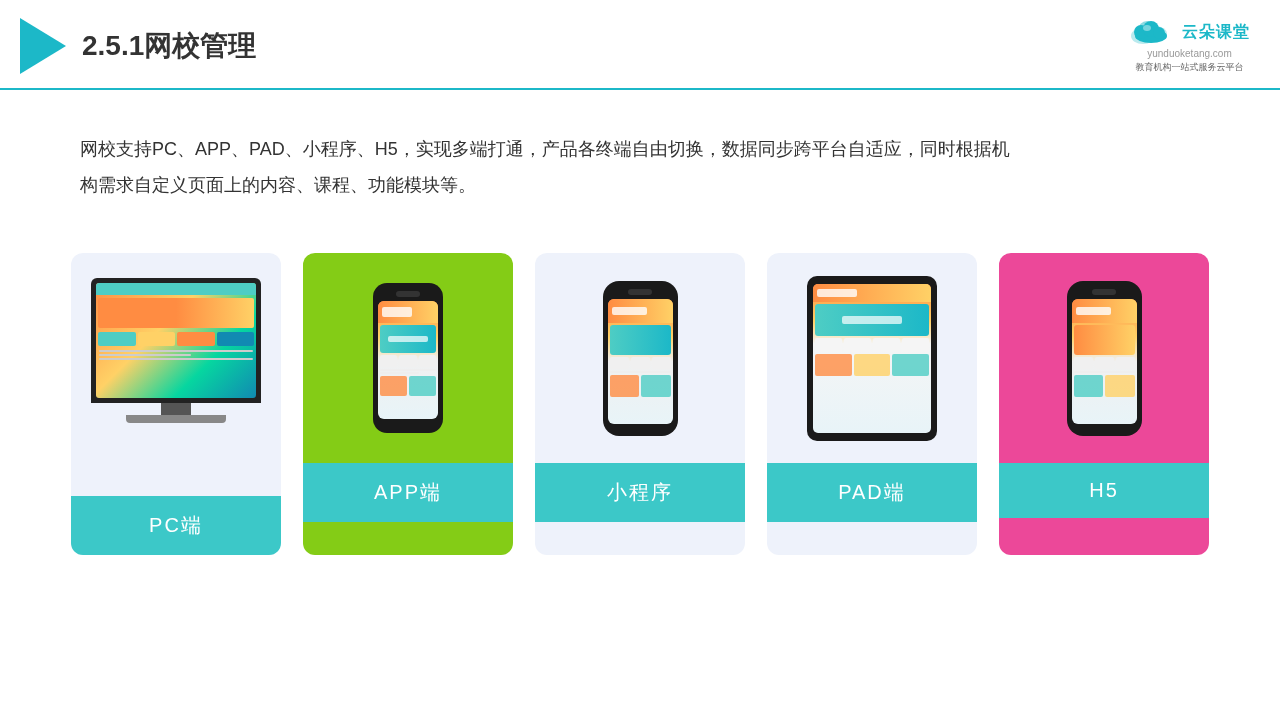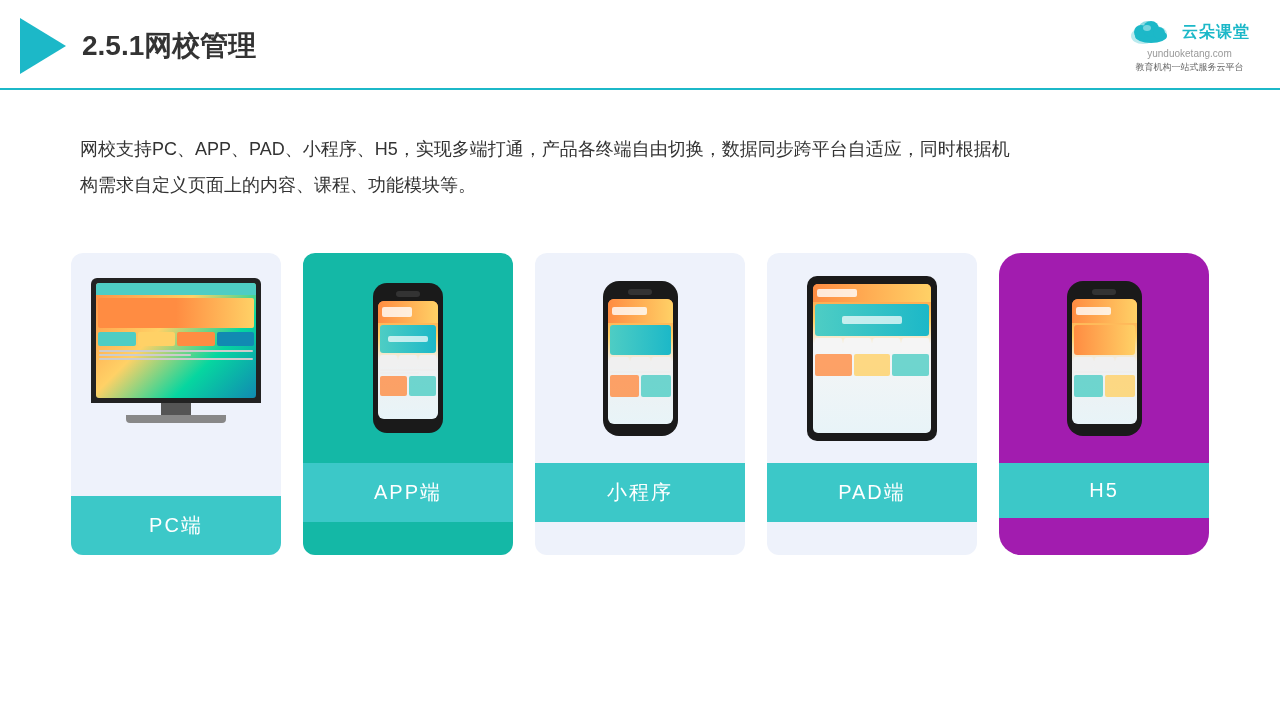--- a/index.html
+++ b/index.html
@@ -270,21 +270,21 @@
             </div>
           </div>
         </div>
         <div class="pc-neck"></div>
         <div class="pc-base"></div>
       </div>
     </div>
     <div class="card-label">PC端</div>
   </div>
 
-  <div class="card" style="background:#14b8a6;">
+  <div class="card" style="background:#84cc16;">
     <div class="card-image-area">
       <div class="phone-mockup">
         <div class="phone-notch"></div>
         <div class="phone-screen">
           <div style="height:22px;background:linear-gradient(90deg,#ff8c42,#ffd166);display:flex;align-items:center;padding:0 4px;">
             <div style="width:30px;height:10px;background:white;border-radius:2px;opacity:0.8;"></div>
           </div>
           <div style="padding:2px;">
             <div style="height:28px;background:linear-gradient(90deg,#4ecdc4,#1cb8c8);border-radius:3px;margin-bottom:2px;display:flex;align-items:center;justify-content:center;">
               <div style="width:40px;height:6px;background:rgba(255,255,255,0.7);border-radius:2px;"></div>
@@ -356,21 +356,21 @@
               <div style="flex:1;height:22px;background:#ffd166;border-radius:2px;opacity:0.8;"></div>
               <div style="flex:1;height:22px;background:#4ecdc4;border-radius:2px;opacity:0.8;"></div>
             </div>
           </div>
         </div>
       </div>
     </div>
     <div class="card-label">PAD端</div>
   </div>
 
-  <div class="card" style="background:#a21caf;border-radius:22px;">
+  <div class="card" style="background:#ec4899;">
     <div class="card-image-area">
       <div class="phone-mockup" style="width:75px;height:155px;border-radius:16px;">
         <div class="phone-notch"></div>
         <div class="phone-screen" style="height:125px;">
           <div style="height:24px;background:linear-gradient(90deg,#ff8c42,#ffd166);display:flex;align-items:center;padding:0 4px;">
             <div style="width:35px;height:8px;background:white;border-radius:2px;opacity:0.8;"></div>
           </div>
           <div style="padding:2px;">
             <div style="height:30px;background:linear-gradient(90deg,#ff8c42,#ffd166);border-radius:3px;margin-bottom:2px;"></div>
             <div style="display:flex;gap:2px;margin-bottom:2px;">

